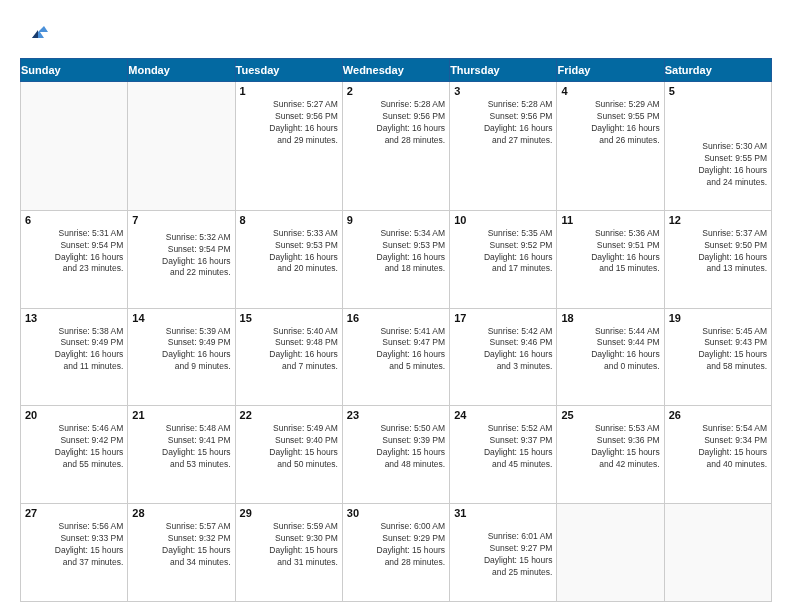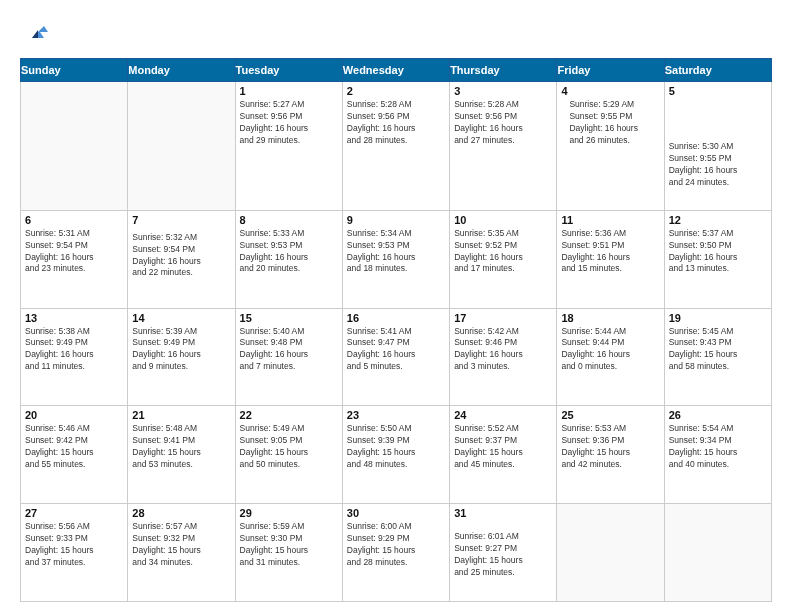--- a/index.html
+++ b/index.html
@@ -70,20 +70,21 @@
     .cell-day {
       font-size: 11px;
       font-weight: bold;
       color: #111;
       margin-bottom: 2px;
     }
     .cell-info {
       font-size: 8.5px;
       line-height: 1.4;
       color: #333;
+      text-align: right;
     }
     .empty-cell {
       background: #f9f9f9;
     }
   </style>
 </head>
 <body>
 
 <div class="page">
   <div class="header">
@@ -272,21 +273,21 @@
           <td>
             <div class="cell-day">21</div>
             <div class="cell-info" style="white-space: pre-line;">Sunrise: 5:48 AM
 Sunset: 9:41 PM
 Daylight: 15 hours
 and 53 minutes.</div>
           </td>
           <td>
             <div class="cell-day">22</div>
             <div class="cell-info" style="white-space: pre-line;">Sunrise: 5:49 AM
-Sunset: 9:05 PM
+Sunset: 9:40 PM
 Daylight: 15 hours
 and 50 minutes.</div>
           </td>
           <td>
             <div class="cell-day">23</div>
             <div class="cell-info" style="white-space: pre-line;">Sunrise: 5:50 AM
 Sunset: 9:39 PM
 Daylight: 15 hours
 and 48 minutes.</div>
           </td>

